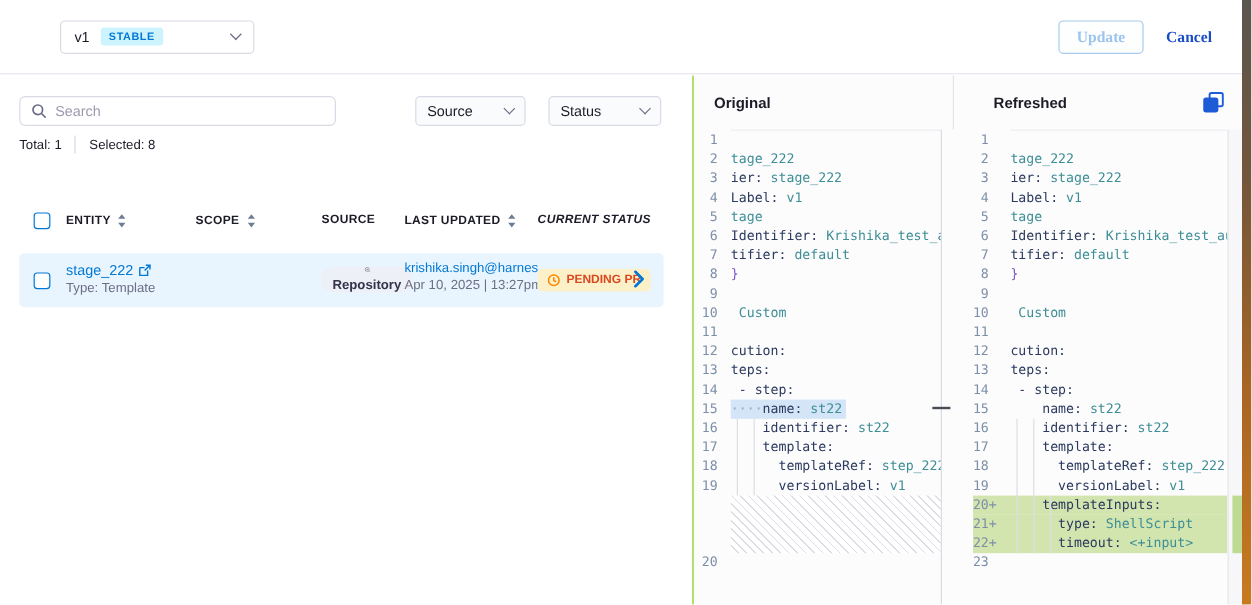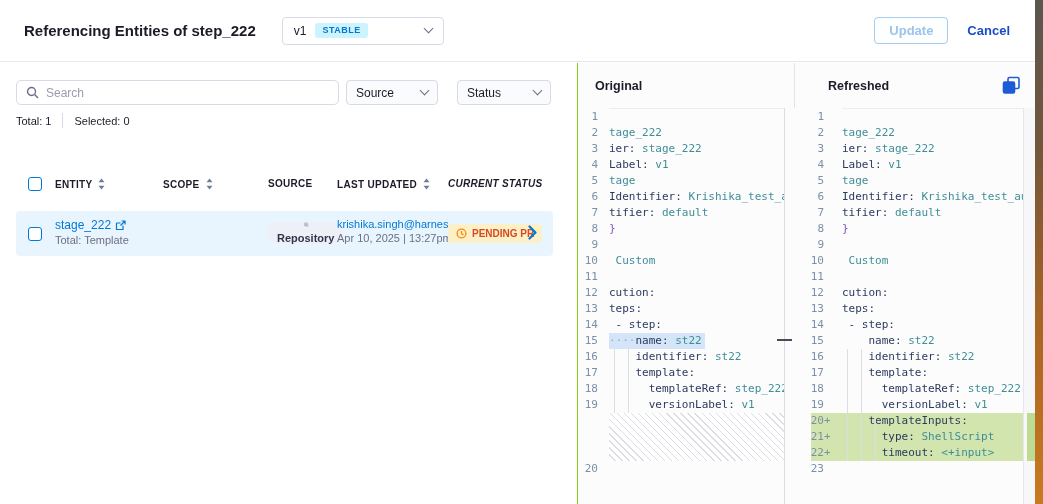--- a/index.html
+++ b/index.html
@@ -11,27 +11,27 @@
           border-bottom:1px solid #e7e7f0;display:flex;align-items:center;padding:0 25px 0 24px;background:#fff;}
   .title{font-size:15px;font-weight:bold;color:#1c1c28;white-space:nowrap;}
   .version-select{margin-left:26px;width:162px;height:28px;box-sizing:border-box;border:1px solid #d9dae6;
           border-radius:4px;display:flex;align-items:center;gap:9px;padding:0 11px;background:#fff;cursor:pointer;}
   .version-label{font-size:12px;color:#1c1c28;}
   .badge-stable{background:#cdf4fe;color:#0278d5;font-size:9px;font-weight:bold;letter-spacing:.5px;
           padding:3px 7px;border-radius:3px;line-height:1;}
   .chev{width:6px;height:6px;border-right:1.5px solid #6b6d85;border-bottom:1.5px solid #6b6d85;
           transform:rotate(45deg);margin-top:-4px;flex:none;}
   .version-select .chev{margin-left:auto;}
-  .top-actions{margin-left:auto;display:flex;align-items:center;gap:19px;}
+  .top-actions{margin-left:auto;display:flex;align-items:center;gap:19px;font-family:Liberation Serif, serif;}
   .btn-update{border:1px solid #a6cbee;color:#9cc4ec;background:#fdfefe;font-weight:bold;font-size:13px;
           padding:5px 14px;border-radius:4px;font-family:inherit;}
   .btn-cancel{color:#1a4cc8;font-weight:bold;font-size:13px;background:none;border:none;font-family:inherit;padding:0;}
 
   
-  .search-box{position:absolute;left:16px;top:80px;width:323px;height:25px;box-sizing:border-box;
+  .search-box{position:absolute;left:16px;top:80px;width:264px;height:25px;box-sizing:border-box;
           border:1px solid #d9dae6;border-radius:5px;display:flex;align-items:center;gap:7px;padding:0 9px;background:#fff;}
   .search-ph{color:#9a9bb0;font-size:12px;}
   .filter-select{position:absolute;top:80px;height:25px;box-sizing:border-box;border:1px solid #d9dae6;border-radius:4px;
           background:#fafbfd;display:flex;align-items:center;justify-content:space-between;padding:0 9px;
           font-size:12px;color:#1c1c28;cursor:pointer;}
   .sel-source{left:346px;width:92px;} .sel-status{left:457px;width:94px;}
   .totals{position:absolute;left:16px;top:113px;display:flex;align-items:center;gap:11px;font-size:11px;color:#1c1c28;}
   .tot-sep{width:1px;height:15px;background:#d8d9e4;}
 
   .checkbox{width:14px;height:14px;box-sizing:border-box;border:1.5px solid #0278d5;border-radius:3px;background:#fff;}
@@ -86,21 +86,20 @@
 
   .edge-strip{position:absolute;right:0;top:0;width:8px;height:504px;
       background:linear-gradient(180deg,#5a564f 0%,#74563a 30%,#a96523 65%,#c97a20 100%);}
 </style>
 </head>
 <body>
 
 <div class="page">
 
   <div class="topbar">
-    <span class="title">Referencing Entities of step_222</span>
     <div class="version-select">
       <span class="version-label">v1</span>
       <span class="badge-stable">STABLE</span>
       <span class="chev"></span>
     </div>
     <div class="top-actions">
       <button class="btn-update">Update</button>
       <button class="btn-cancel">Cancel</button>
     </div>
   </div>
@@ -116,21 +115,21 @@
     <span>Source</span>
     <span class="chev"></span>
   </div>
   <div class="filter-select sel-status">
     <span>Status</span>
     <span class="chev"></span>
   </div>
   <div class="totals">
     <span>Total: 1</span>
     <span class="tot-sep"></span>
-    <span>Selected: 0</span>
+    <span>Selected: 8</span>
   </div>
 
   <div class="checkbox hdr-checkbox"></div>
   <div class="th th-entity">
     <span>ENTITY</span>
     <svg width="9" height="12" viewBox="0 0 9 12">
       <path d="M4.5 0.5 L7.5 4.3 L1.5 4.3 Z" fill="#6b7d95"></path>
         <path d="M4.5 11.5 L1.5 7.7 L7.5 7.7 Z" fill="#6b7d95"></path>
     </svg>
   </div>
@@ -158,21 +157,21 @@
   <div class="row">
     <div class="checkbox"></div>
     <div class="cell-two cell-entity">
       <span class="link-line">
         <span>stage_222</span>
         <svg width="11" height="11" viewBox="0 0 11 11">
           <path d="M1.5 3 h4 M1.5 3 v6.5 h6.5 v-4" fill="none" stroke="#0278d5" stroke-width="1.2"></path>
           <path d="M6.5 1 h3.5 v3.5 M10 1 L5.5 5.5" fill="none" stroke="#0278d5" stroke-width="1.2"></path>
         </svg>
       </span>
-      <span class="sub-line">Total: Template</span>
+      <span class="sub-line">Type: Template</span>
     </div>
     <div class="pill-source">
       <svg width="12" height="12" viewBox="0 0 12 12">
         <circle cx="6" cy="6" r="4" fill="none" stroke="#6b6d85" stroke-width="1.2"></circle>
         <path d="M8.5 8.5 L11 11" stroke="#6b6d85" stroke-width="1.2"></path>
         <circle cx="6" cy="6" r="1.2" fill="#6b6d85"></circle>
       </svg>
       <span>Repository</span>
     </div>
     <div class="cell-two cell-updated">

